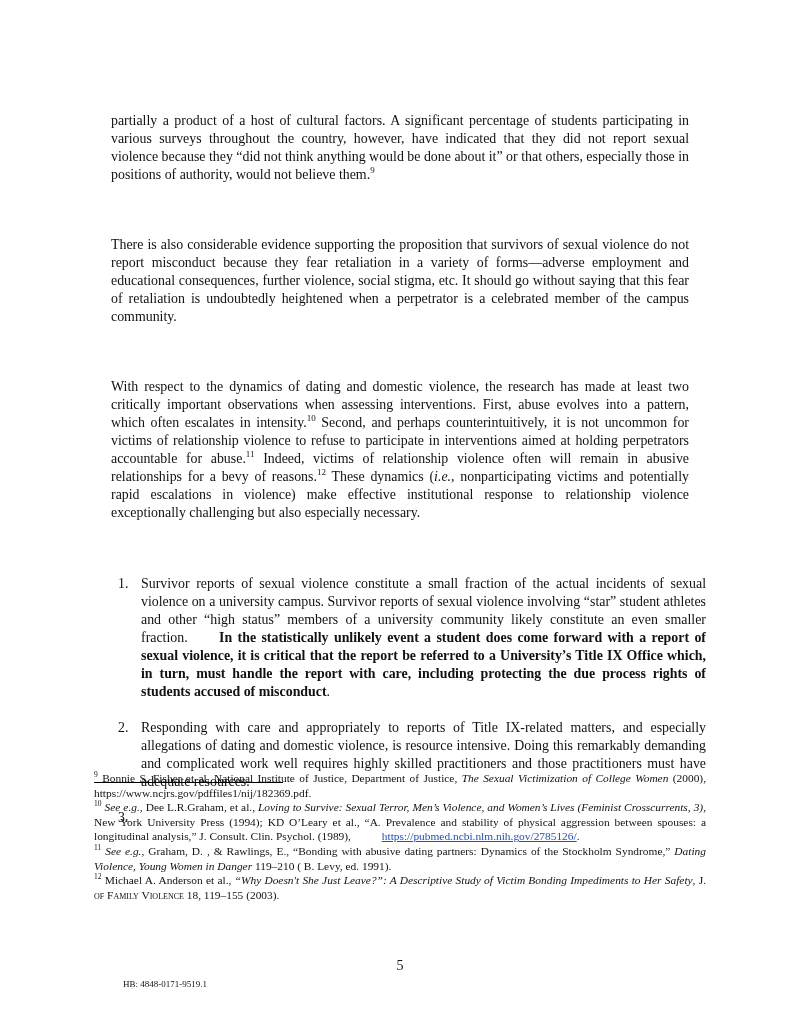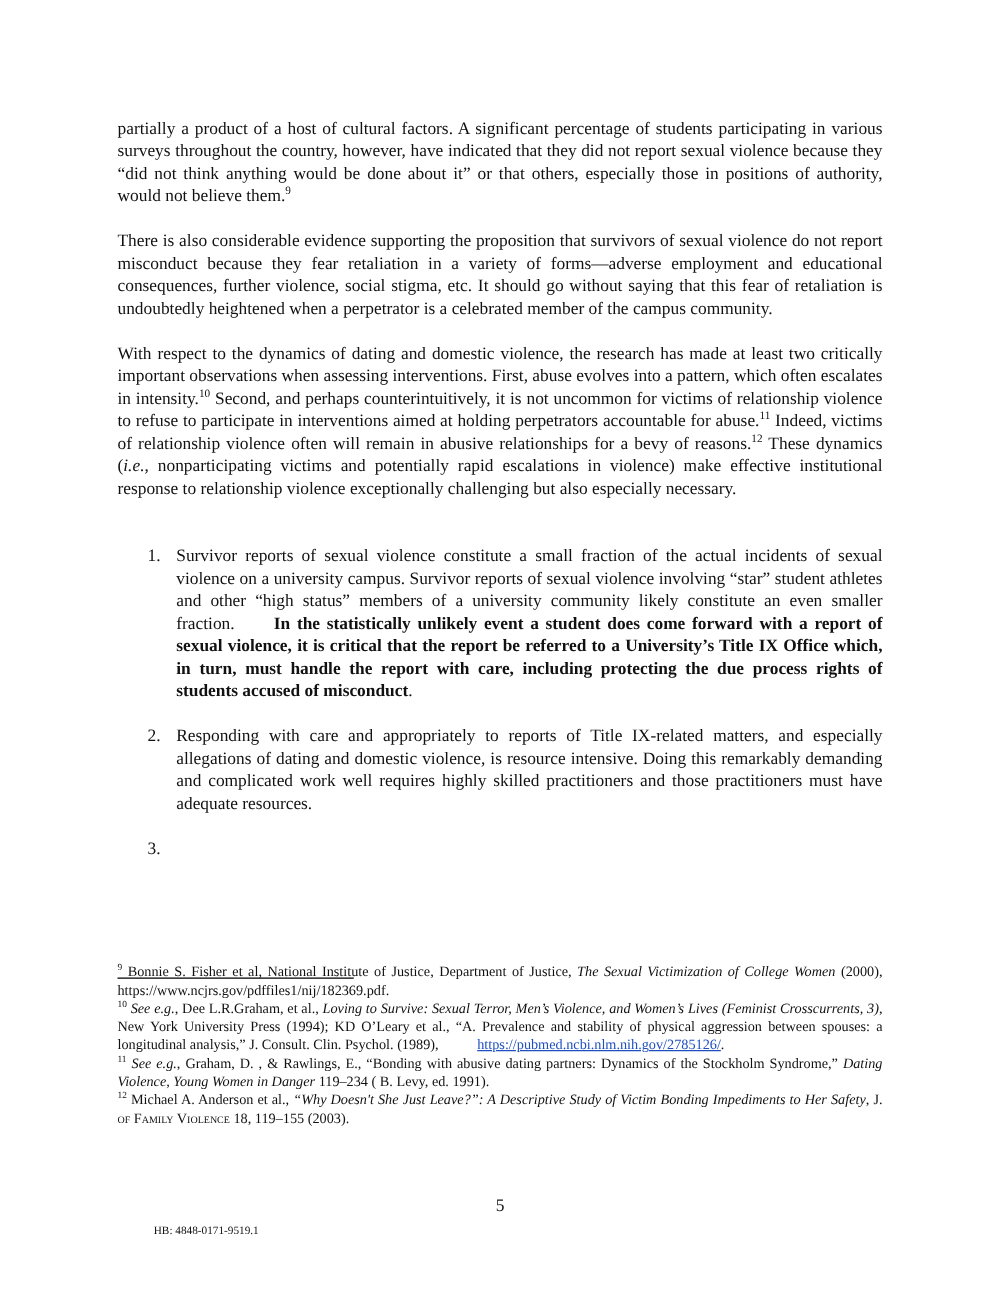--- a/index.html
+++ b/index.html
@@ -1,19 +1,19 @@
 <!DOCTYPE html>
 <html><head>
 <meta charset="utf-8">
 <style>
   html, body { margin: 0; padding: 0; background: #ffffff; }
   body { width: 800px; height: 1035px; position: relative; overflow: hidden;
          font-family: "Liberation Serif", serif; color: #111; }
   .page { position: absolute; left: 94px; top: 95px; width: 612px; }
-  p.para { margin: 0; font-size: 13.9px; line-height: 18px; text-align: justify; font-family: Liberation Serif, serif; }
+  p.para { margin: 17px; font-size: 13.9px; line-height: 18px; text-align: justify; font-family: Liberation Serif, serif; }
   .gap { height: 18px; }
   sup { font-size: 9px; line-height: 0; vertical-align: super; }
   ol.principles { margin: 0; padding: 0; list-style: none; }
   ol.principles li { position: relative; padding-left: 47px; font-size: 13.9px; line-height: 18px; text-align: justify; }
   ol.principles li .num { position: absolute; left: 24px; top: 0; }
   .bold { font-weight: bold; margin-left: 26px; }
   .footnote-rule { position: absolute; left: 94px; top: 782px; width: 189px; border-top: 1px solid #000; }
   .footnotes { position: absolute; left: 94px; top: 771px; width: 612px; }
   .fn { font-size: 11.4px; line-height: 14.6px; text-align: justify; margin: 0; }
   .fn sup { font-size: 7.5px; }
@@ -48,18 +48,18 @@
       <span class="num">3.</span>
     </li>
   </ol>
 </div>
 
 <div class="footnote-rule"></div>
 
 <div class="footnotes">
   <p class="fn"><sup>9</sup><span> Bonnie S. Fisher et al, National Institute of Justice, Department of Justice, </span><em>The Sexual Victimization of College Women</em><span> (2000), https://www.ncjrs.gov/pdffiles1/nij/182369.pdf.</span></p>
   <p class="fn"><sup>10</sup><em> See e.g.</em><span>, Dee L.R.Graham, et al., </span><em>Loving to Survive: Sexual Terror, Men’s Violence, and Women’s Lives (Feminist Crosscurrents, 3)</em><span>, New York University Press (1994); KD O’Leary et al., “A. Prevalence and stability of physical aggression between spouses: a longitudinal analysis,” J. Consult. Clin. Psychol. (1989), </span><a>https://pubmed.ncbi.nlm.nih.gov/2785126/</a><span>.</span></p>
-  <p class="fn"><sup>11</sup><em> See e.g.</em><span>, Graham, D. , &amp; Rawlings, E., “Bonding with abusive dating partners: Dynamics of the Stockholm Syndrome,”  </span><em>Dating Violence, Young Women in Danger</em><span> 119–234 ( B. Levy, ed. 1991).</span></p>
+  <p class="fn"><sup>11</sup><em> See e.g.</em><span>, Graham, D. , &amp; Rawlings, E., “Bonding with abusive dating partners: Dynamics of the Stockholm Syndrome,”  </span><em>Dating Violence, Young Women in Danger</em><span> 119–210 ( B. Levy, ed. 1991).</span></p>
   <p class="fn"><sup>12</sup><span> Michael A. Anderson et al., </span><em>“Why Doesn't She Just Leave?”: A Descriptive Study of Victim Bonding Impediments to Her Safety</em><span>, J. </span><span class="sc">of Family Violence</span><span> 18, 119–155 (2003).</span></p>
 </div>
 
 <div class="page-number">5</div>
 <div class="doc-id">HB: 4848-0171-9519.1</div>
 
 </body></html>

